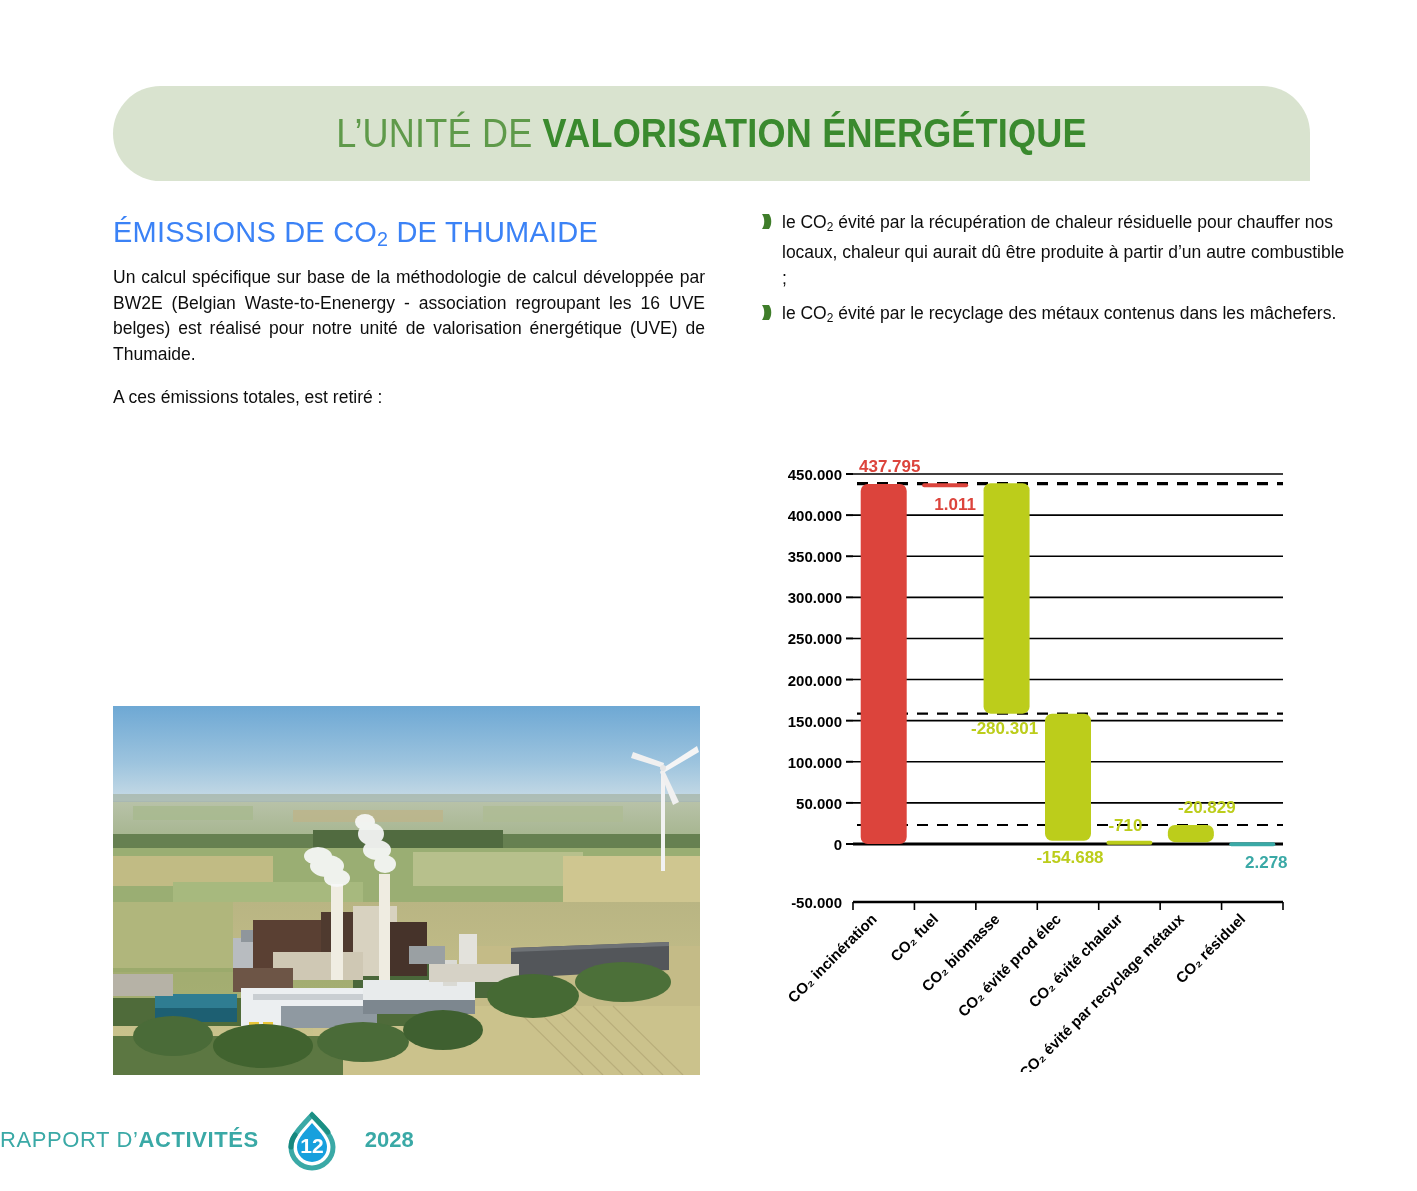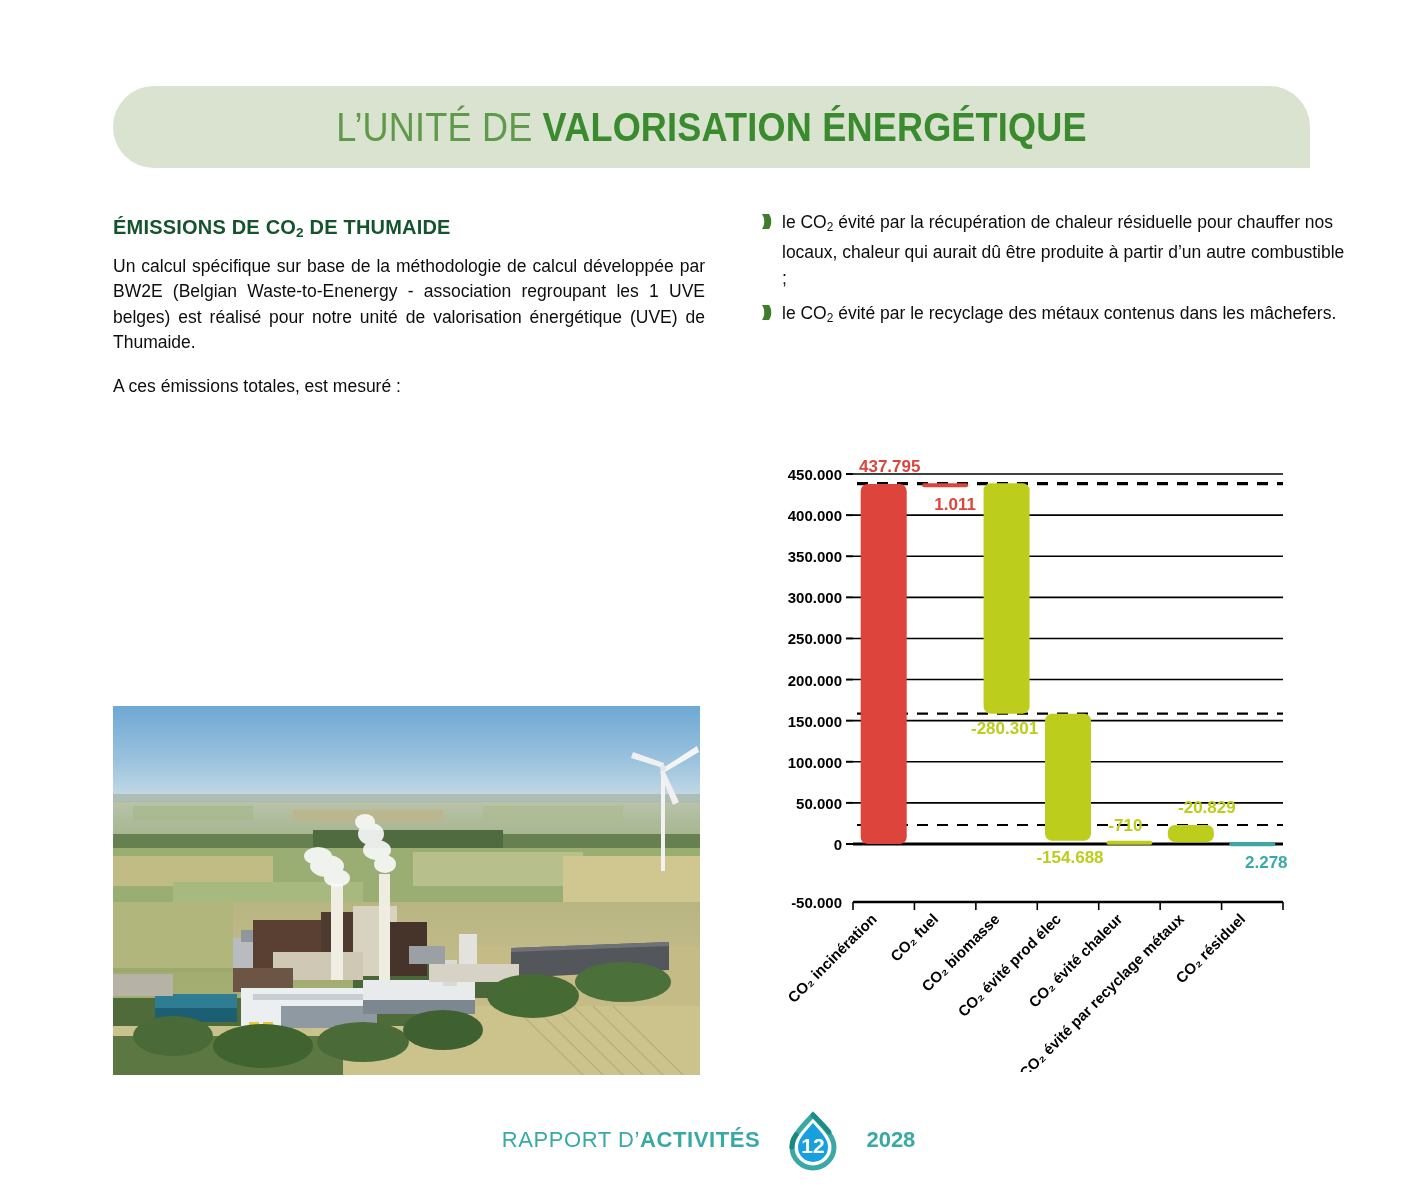--- a/index.html
+++ b/index.html
@@ -5,40 +5,40 @@
   html,body{margin:0;padding:0;}
   body{
     width:1417px;height:1191px;background:#ffffff;
     font-family:"Liberation Sans","DejaVu Sans",sans-serif;
     position:relative;overflow:hidden;
   }
   .page{position:absolute;inset:0;}
 
   
   .banner{
-    position:absolute;left:113px;top:86px;width:1197px;height:82px;
+    position:absolute;left:113px;top:86px;width:1197px;height:95px;
     background:#d9e3cf;
     border-top-left-radius:48px;border-top-right-radius:48px;
     border-bottom-left-radius:48px;border-bottom-right-radius:0px;
     display:flex;align-items:center;justify-content:center;
   }
   .banner-title{
     font-size:41px;letter-spacing:.2px;white-space:nowrap;
     font-family:"Liberation Sans Narrow","Liberation Sans",sans-serif;
     transform:scaleX(.88);transform-origin:center;
   }
   .t-light{color:#5f9a4a;font-weight:400;}
   .t-bold{color:#3a8a2e;font-weight:bold;}
 
   
   .col-left{position:absolute;left:113px;top:216px;width:592px;}
   .col-right{position:absolute;left:727px;top:210px;width:583px;margin-left:35px;}
 
   h2.section-title{
-    margin:0 0 14px 0;color:#14532d;font-size:20px;font-weight:bold;
+    margin:0 0 14px 0;color:#3b82f6;font-size:29px;font-weight:normal;
     letter-spacing:.2px;
   }
   p.body{
     margin:0 0 18px 0;font-size:17.5px;line-height:25.5px;color:#0d0d0d;
     text-align:justify;
   }
   p.body.last{margin-bottom:14px;}
   sub{font-size:.68em;vertical-align:-0.22em;}
 
   ul.bullets{list-style:none;margin:0 0 16px 0;padding:0;}
@@ -59,21 +59,21 @@
   }
   .photo svg{display:block;width:587px;height:369px;}
 
   
   .chart-wrap{position:absolute;left:775px;top:452px;width:520px;height:620px;}
   .chart-svg{display:block;}
 
   
   .footer{
     position:absolute;left:0;top:1100px;width:1417px;height:80px;
-    display:flex;align-items:center;justify-content:center;gap:22px;
+    display:flex;align-items:center;gap:22px;
   }
   .footer-text{
     font-size:22px;color:#3aa9a6;letter-spacing:.6px;white-space:nowrap;
   }
   .footer-text .lite{font-weight:500;}
   .footer-text .strong{font-weight:bold;}
   .footer-year{font-size:22px;font-weight:bold;color:#3aa9a6;}
   .logo{width:62px;height:62px;}
 </style>
 </head>
@@ -87,26 +87,26 @@
     </div>
   </div>
 
   <div class="col-left">
     <h2 class="section-title">
       <span>ÉMISSIONS DE CO</span><sub>2</sub><span> DE THUMAIDE</span>
     </h2>
 
     <p class="body">
       Un calcul spécifique sur base de la méthodologie de calcul développée par BW2E (Belgian
-      Waste-to-Enenergy - association regroupant les 1 UVE belges) est réalisé pour notre unité
+      Waste-to-Enenergy - association regroupant les 16 UVE belges) est réalisé pour notre unité
       de valorisation énergétique (UVE) de Thumaide.
     </p>
 
 
-    <p class="body last">A ces émissions totales, est mesuré :</p>
+    <p class="body last">A ces émissions totales, est retiré :</p>
 
     <ul class="bullets">
     </ul>
   </div>
 
   <div class="col-right">
     <ul class="bullets">
       <li>
         <span class="bullet">
           <svg viewBox="0 0 11 15" width="11" height="15">

